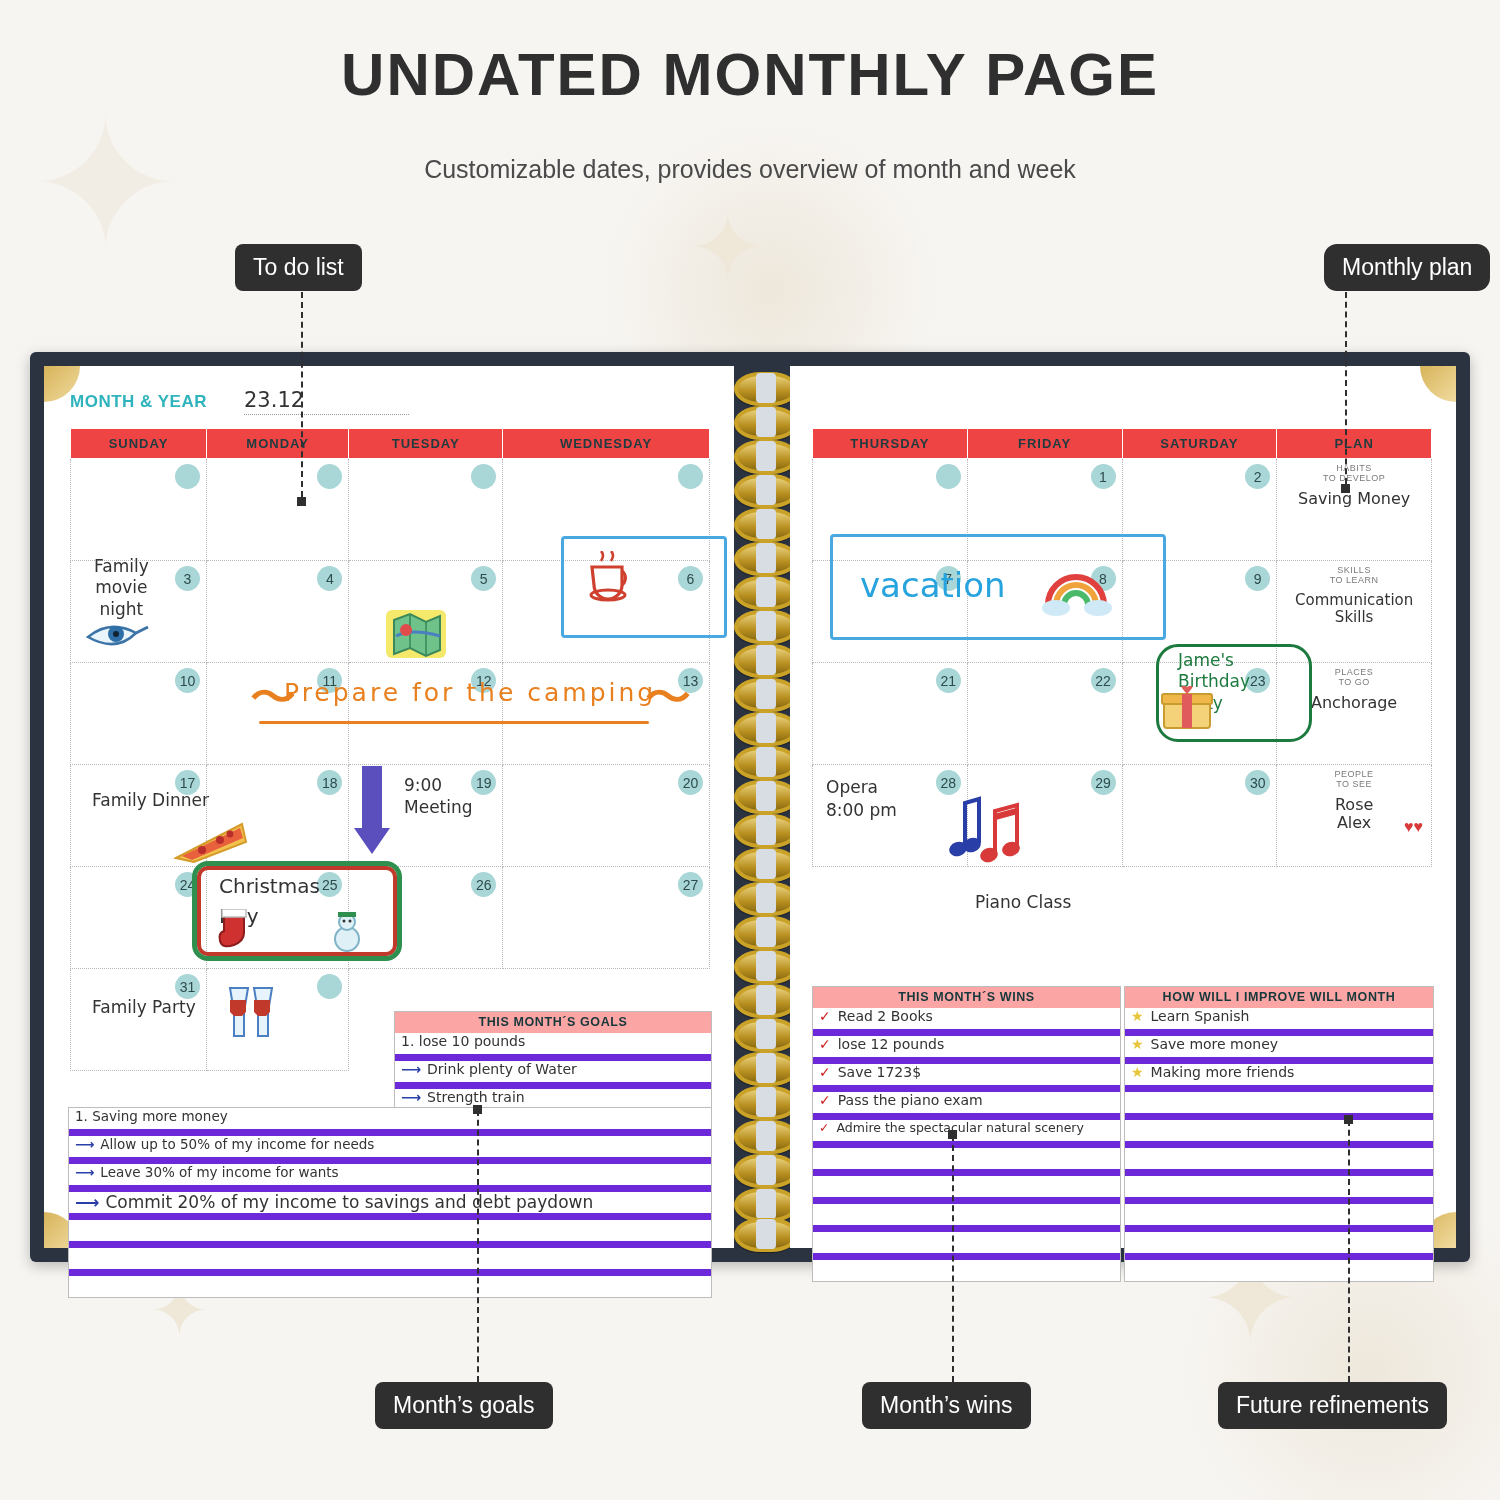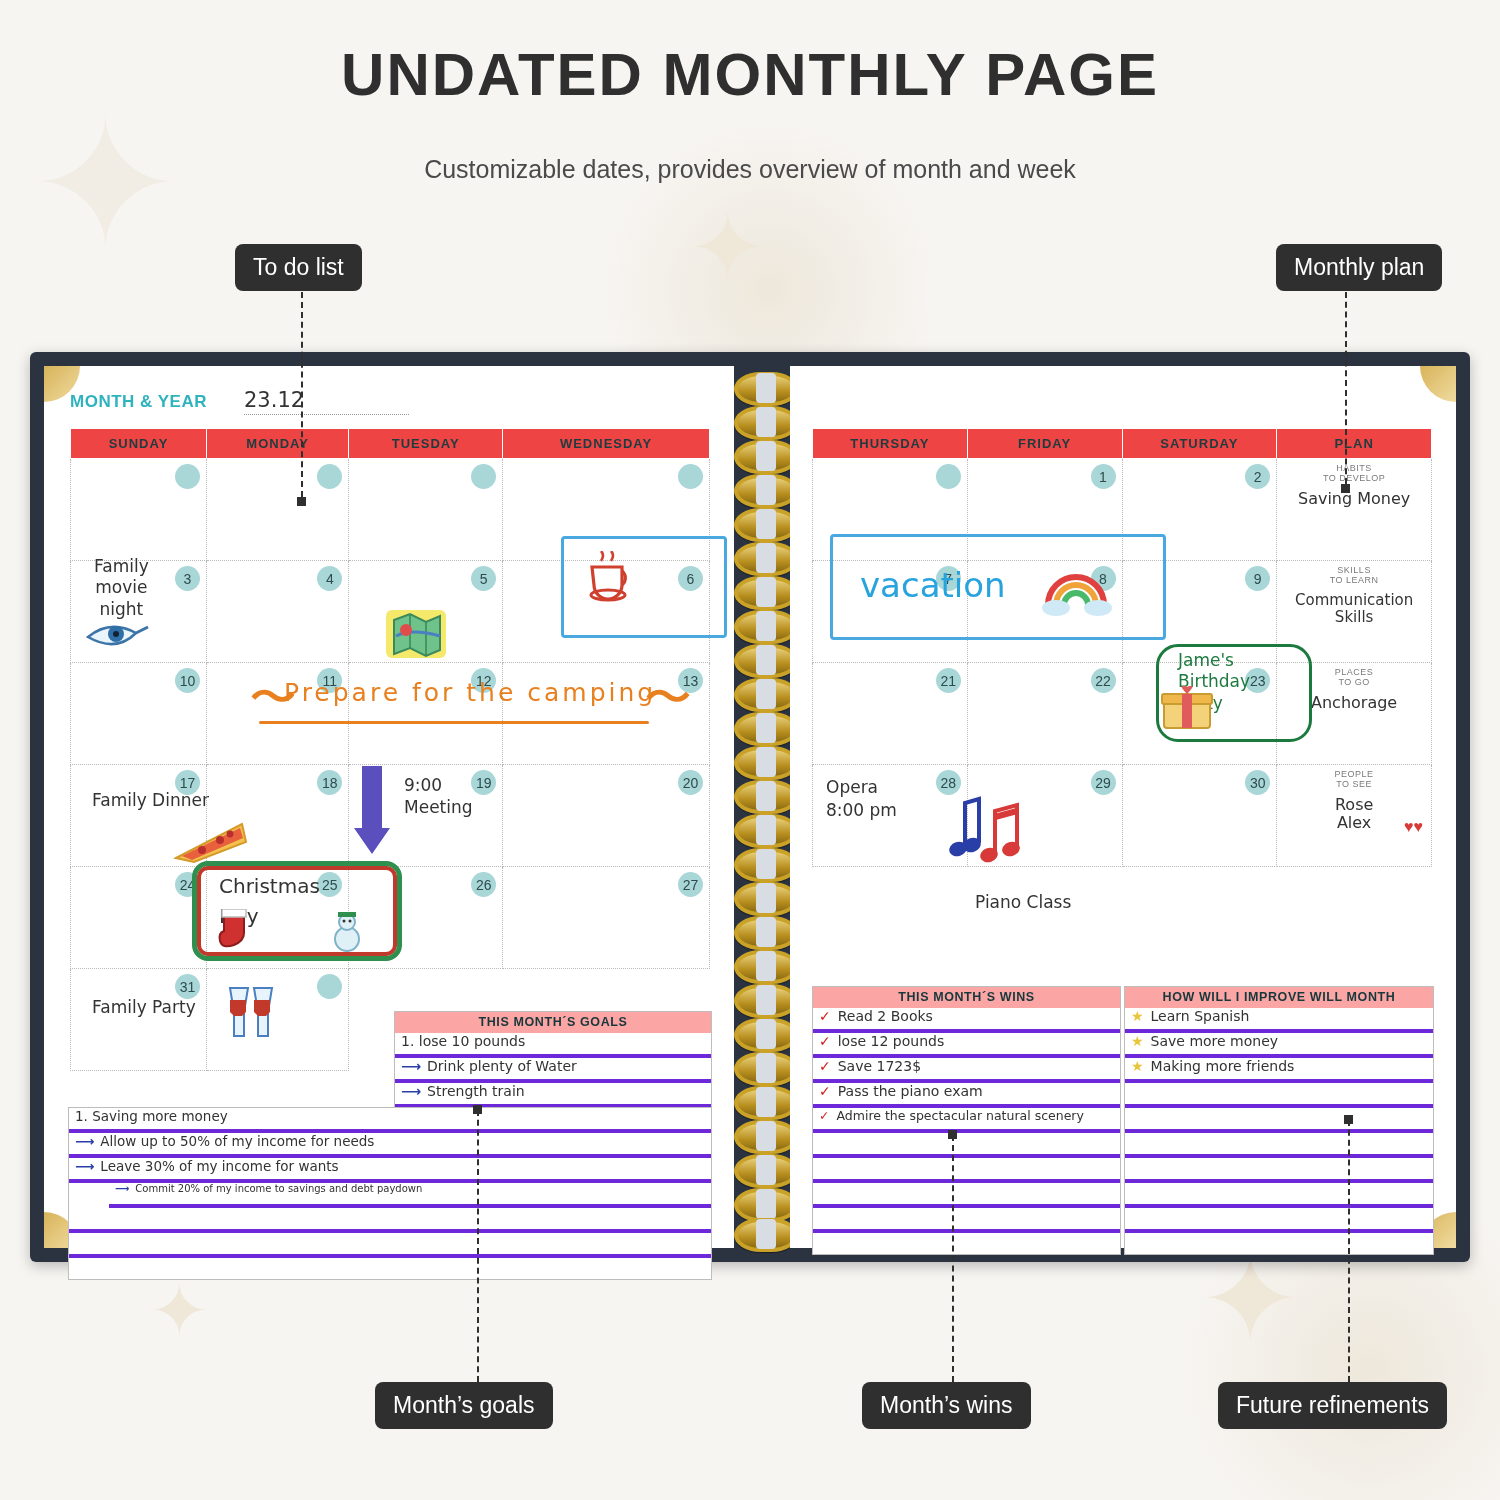--- a/index.html
+++ b/index.html
@@ -152,21 +152,21 @@
     position:absolute;
     border:1px solid #bdbdbd;
     background:#fff;
   }
   .box-head{
     background:#fca5a5;color:#17383b;
     font-size:12.5px;font-weight:bold;letter-spacing:.6px;
     text-align:center;height:21px;line-height:21px;
   }
   .line-row{
-    border-bottom:4px solid #6d28d9;
+    border-bottom:7px solid #6d28d9;
     height:21px;
     font-family:"DejaVu Sans", sans-serif;
     font-size:14px;
     color:#333;
     padding-left:6px;
     white-space:nowrap;
     overflow:hidden;
   }
   .arrow{color:#2a3ea8;font-weight:bold;margin-right:6px;}
   .check{color:#cf2020;font-weight:bold;margin-right:7px;}
@@ -389,21 +389,21 @@
       <div class="line-row">1. lose  10  pounds</div>
       <div class="line-row"><span class="arrow">⟶</span><span>Drink plenty of Water</span></div>
       <div class="line-row"><span class="arrow">⟶</span><span>Strength train</span></div>
       <div class="line-row"><span class="arrow">⟶</span><span>Increase fiber</span></div>
     </div>
 
     <div class="box" style="left:24px;top:741px;width:642px;">
       <div class="line-row" style="font-size:13.5px;">1. Saving more money</div>
       <div class="line-row" style="font-size:13.5px;"><span class="arrow">⟶</span><span>Allow up to  50%  of my income for needs</span></div>
       <div class="line-row" style="font-size:13.5px;"><span class="arrow">⟶</span><span>Leave  30%  of my income for wants</span></div>
-      <div class="line-row" style="font-size:10px;margin-left:40px;"><span class="arrow">⟶</span><span>Commit  20%  of my income to savings and debt paydown</span></div>
+      <div class="line-row" style="font-size:17px;"><span class="arrow">⟶</span><span>Commit  20%  of my income to savings and debt paydown</span></div>
       <div class="line-row"></div>
       <div class="line-row"></div>
       <div class="line-row" style="border-bottom:none;"></div>
     </div>
   </div>
 
   <div class="spiral">
     <div class="ring" style="top:6px;"></div>
       <div class="ring" style="top:40px;"></div>
     <div class="ring" style="top:74px;"></div>
@@ -585,21 +585,21 @@
       <div class="line-row"></div>
       <div class="line-row" style="border-bottom:none;"></div>
     </div>
   </div>
 </div>
 
 <div class="callout" style="left:235px;top:244px;">To do list</div>
 <div class="leader" style="left:301px;top:292px;height:205px;"></div>
 <div class="leader-dot" style="left:297px;top:497px;"></div>
 
-<div class="callout" style="left:1276px;top:244px;">Monthly plan</div>
+<div class="callout" style="left:1324px;top:244px;border-radius:13px;">Monthly plan</div>
 <div class="leader" style="left:1345px;top:292px;height:192px;"></div>
 <div class="leader-dot" style="left:1341px;top:484px;"></div>
 
 <div class="callout" style="left:375px;top:1382px;">Month’s goals</div>
 <div class="leader" style="left:477px;top:1110px;height:272px;"></div>
 <div class="leader-dot" style="left:473px;top:1105px;"></div>
 
 <div class="callout" style="left:862px;top:1382px;">Month’s wins</div>
 <div class="leader" style="left:952px;top:1135px;height:247px;"></div>
 <div class="leader-dot" style="left:948px;top:1130px;"></div>

